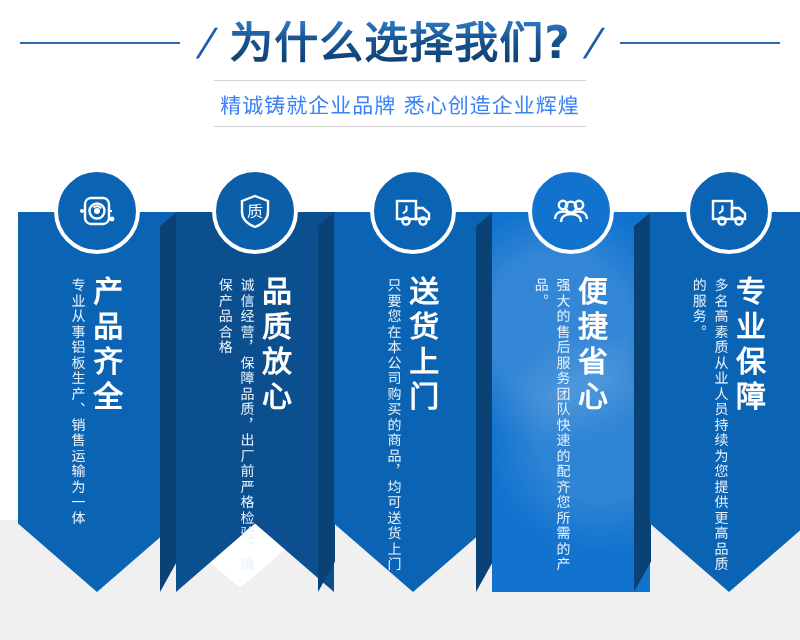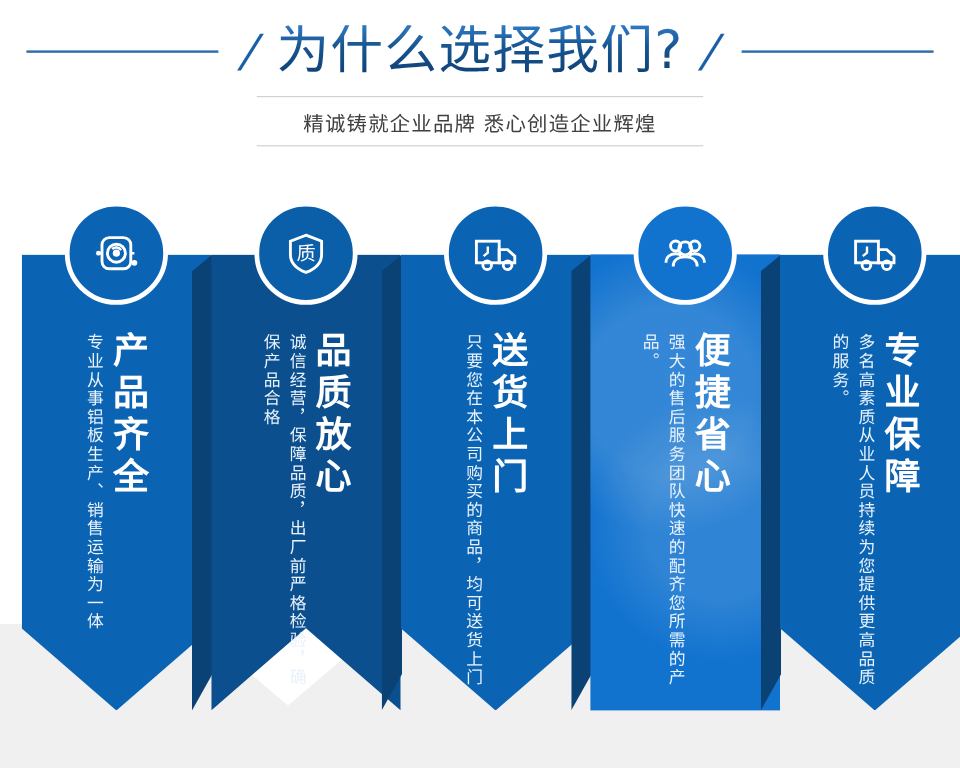--- a/index.html
+++ b/index.html
@@ -26,37 +26,37 @@
   .rule-left{width:160px;margin-right:14px;}
   .rule-right{width:160px;margin-left:14px;}
   .slash{
     font-size:46px;font-weight:bold;color:#1a5fa8;
     font-style:italic;line-height:1;
     transform:skewX(-6deg);
     padding:0 6px;
     font-family:"Liberation Serif",serif;
   }
   .main-title{
-    font-size:44px;font-weight:normal;line-height:1;
+    font-size:44px;font-weight:bold;line-height:1;
     color:#14538f;
     letter-spacing:1px;
     padding:0 10px;
     background:linear-gradient(180deg,#2f79c4 0%,#17548f 42%,#0e3f73 100%);
     -webkit-background-clip:text;background-clip:text;
     -webkit-text-fill-color:transparent;
     font-family:"DejaVu Sans","Liberation Sans",sans-serif;
     white-space:nowrap;
   }
   .sub-wrap{
     position:absolute;left:50%;top:80px;transform:translateX(-50%);
     width:372px;text-align:center;
   }
   .sub-line{height:1px;background:#d2d2d2;width:100%;}
   .subtitle{
-    font-size:17px;color:#404040;letter-spacing:1px;
+    font-size:21px;color:#3b82f6;letter-spacing:1px;
     padding:8px 0 7px;white-space:nowrap;
     font-family:"DejaVu Sans","Liberation Sans",sans-serif;
   }
 
   
   .ribbon{
     position:absolute;left:0;top:160px;width:800px;height:480px;
   }
   
   .shadow-band{

